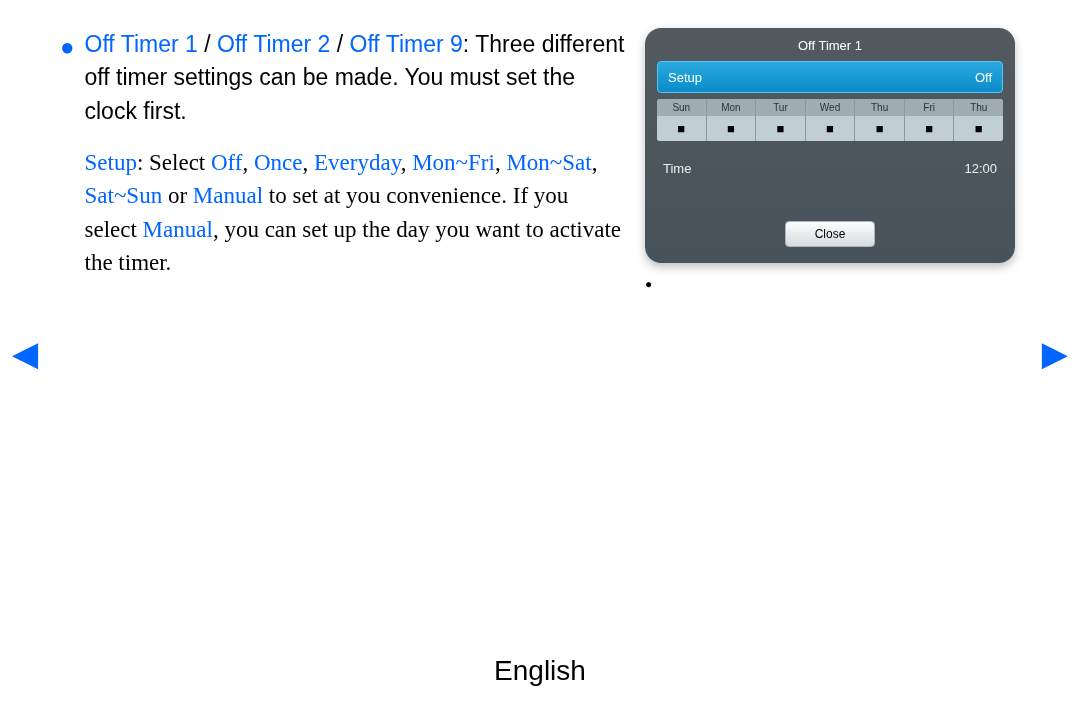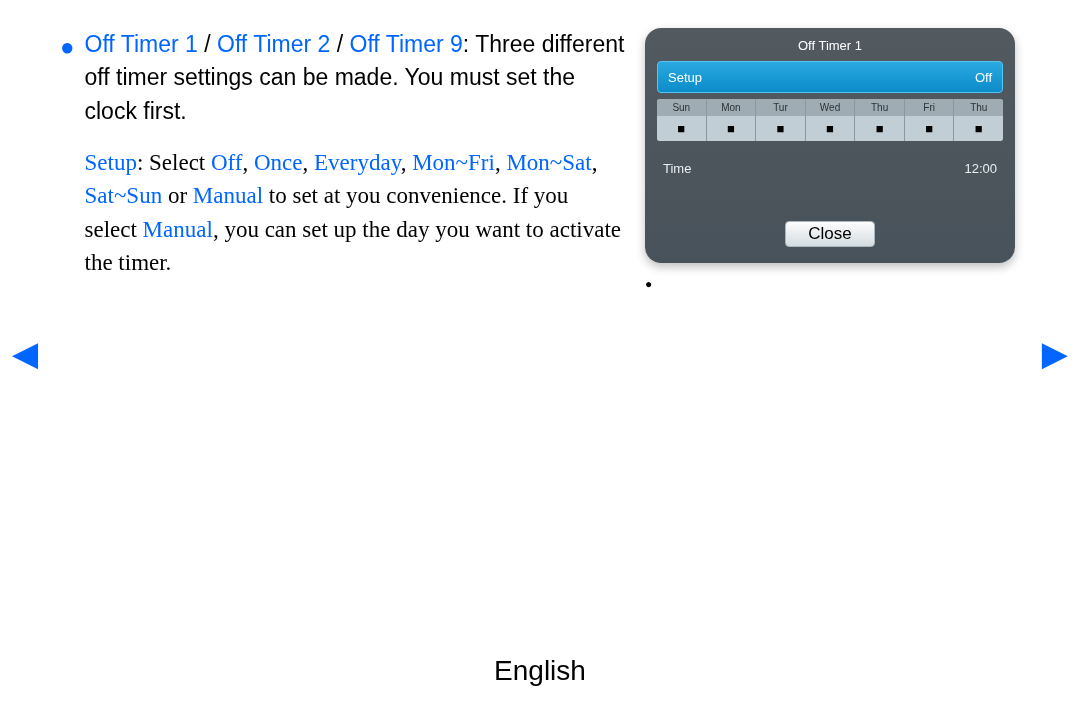--- a/index.html
+++ b/index.html
@@ -188,21 +188,21 @@
     .close-btn {
       margin: 45px auto 0 auto;
       width: 90px;
       height: 26px;
       background: linear-gradient(180deg, #fdfdfd 0%, #d5dce0 100%);
       color: #000;
       border-radius: 4px;
       display: flex;
       align-items: center;
       justify-content: center;
-      font-size: 17px;
+      font-size: 12px;
       border: 1px solid #aab6bd;
       cursor: pointer;
     }
     .panel-note {
       display: flex;
       align-items: flex-start;
       gap: 8px;
       font-size: 12.5px;
       color: #000;
       margin-top: 12px;

